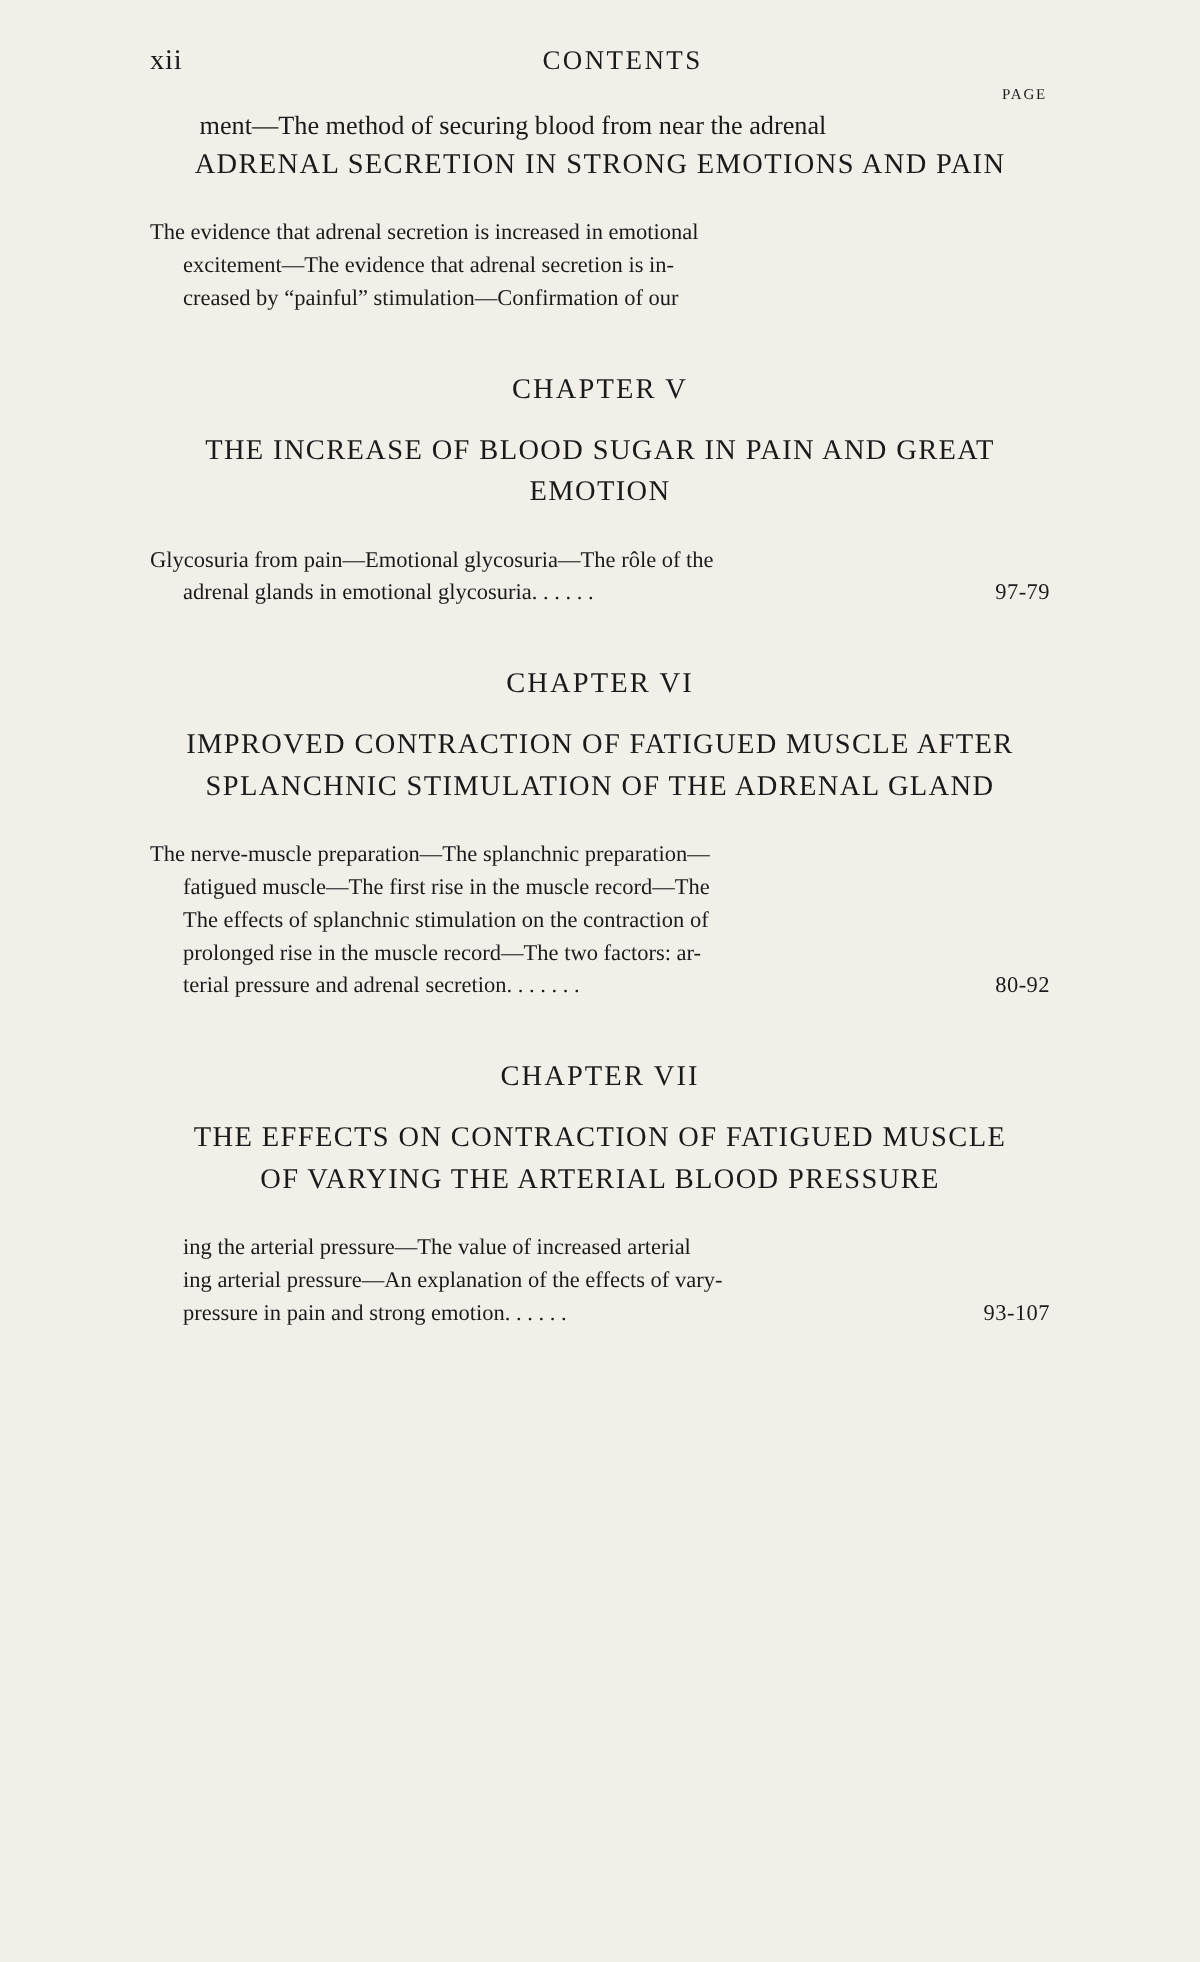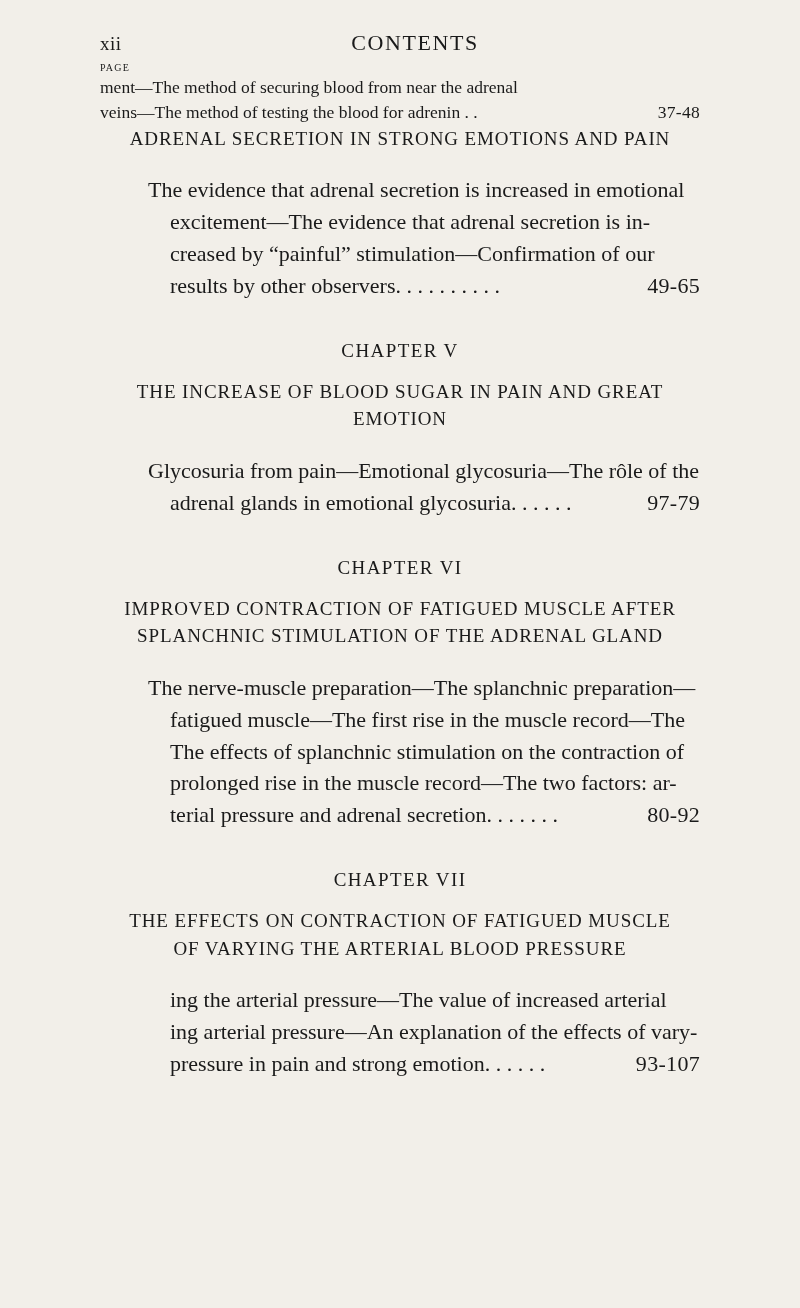--- a/index.html
+++ b/index.html
@@ -38,39 +38,40 @@
   }
   .folio {
     font-size: 19px;
     letter-spacing: 0.5px;
     width: 90px;
     flex: none;
   }
   .running-head {
     flex: 1;
     text-align: center;
-    font-size: 22px;
+    font-size: 18px;
     letter-spacing: 1.6px;
     padding-right: 60px;
   }
   .page-label {
-    text-align: left;
+    text-align: right;
     font-size: 10px;
     letter-spacing: 1.2px;
     margin: 6px 0 2px 0;
     padding-right: 2px;
   }
   .entry-lines {
     font-size: 17.5px;
     line-height: 1.42;
   }
   .entry-line {
     display: flex;
     align-items: flex-start;
     white-space: pre-wrap;
+    margin-left: 33px;
   }
   .entry-line .txt {
     flex: 0 1 auto;
   }
   .entry-line .leader {
     flex: 1 1 auto;
   }
   .entry-line .pages {
     flex: none;
     text-align: right;
@@ -85,23 +86,22 @@
   }
   .chapter-title {
     text-align: center;
     font-size: 19px;
     letter-spacing: 0.9px;
     line-height: 1.45;
     margin: 0 auto 22px auto;
     width: 92%;
   }
   .block {
-    font-size: 22px;
+    font-size: 15px;
     line-height: 1.45;
-    margin-left: 48px;
   }
   .block p {
     margin: 0;
     text-align: justify;
     text-justify: inter-word;
   }
   .indent {
     padding-left: 22px;
   }
   .hang {
@@ -126,37 +126,27 @@
       <div class="folio">xii</div>
       <div class="running-head">CONTENTS</div>
     </div>
 
     <div class="page-label">PAGE</div>
 
     <div class="entry-lines">
       <div class="entry-line">
         <span class="txt">ment—The method of securing blood from near the adrenal</span>
       </div>
-      <div class="entry-line">
-        <span class="txt">veins—The method of testing the blood for adrenin</span>
-        <span class="leader"> . . </span>
-        <span class="pages">37-48</span>
-      </div>
     </div>
 
     <div class="chapter-title">ADRENAL SECRETION IN STRONG EMOTIONS AND PAIN</div>
     <div class="block">
       <p class="hang indent">The evidence that adrenal secretion is increased in emotional</p>
       <p class="indent">excitement—The evidence that adrenal secretion is in-</p>
       <p class="indent">creased by “painful” stimulation—Confirmation of our</p>
-      <div class="lastline">
-        <span class="txt">results by other observers</span>
-        <span class="leader"> . . . . . . . . . . </span>
-        <span class="pages">49-65</span>
-      </div>
     </div>
 
     <div class="chapter-head">CHAPTER V</div>
     <div class="chapter-title">THE INCREASE OF BLOOD SUGAR IN PAIN AND GREAT EMOTION</div>
     <div class="block">
       <p class="hang indent">Glycosuria from pain—Emotional glycosuria—The rôle of the</p>
       <div class="lastline">
         <span class="txt">adrenal glands in emotional glycosuria</span>
         <span class="leader"> . . . . . . </span>
         <span class="pages">97-79</span>

